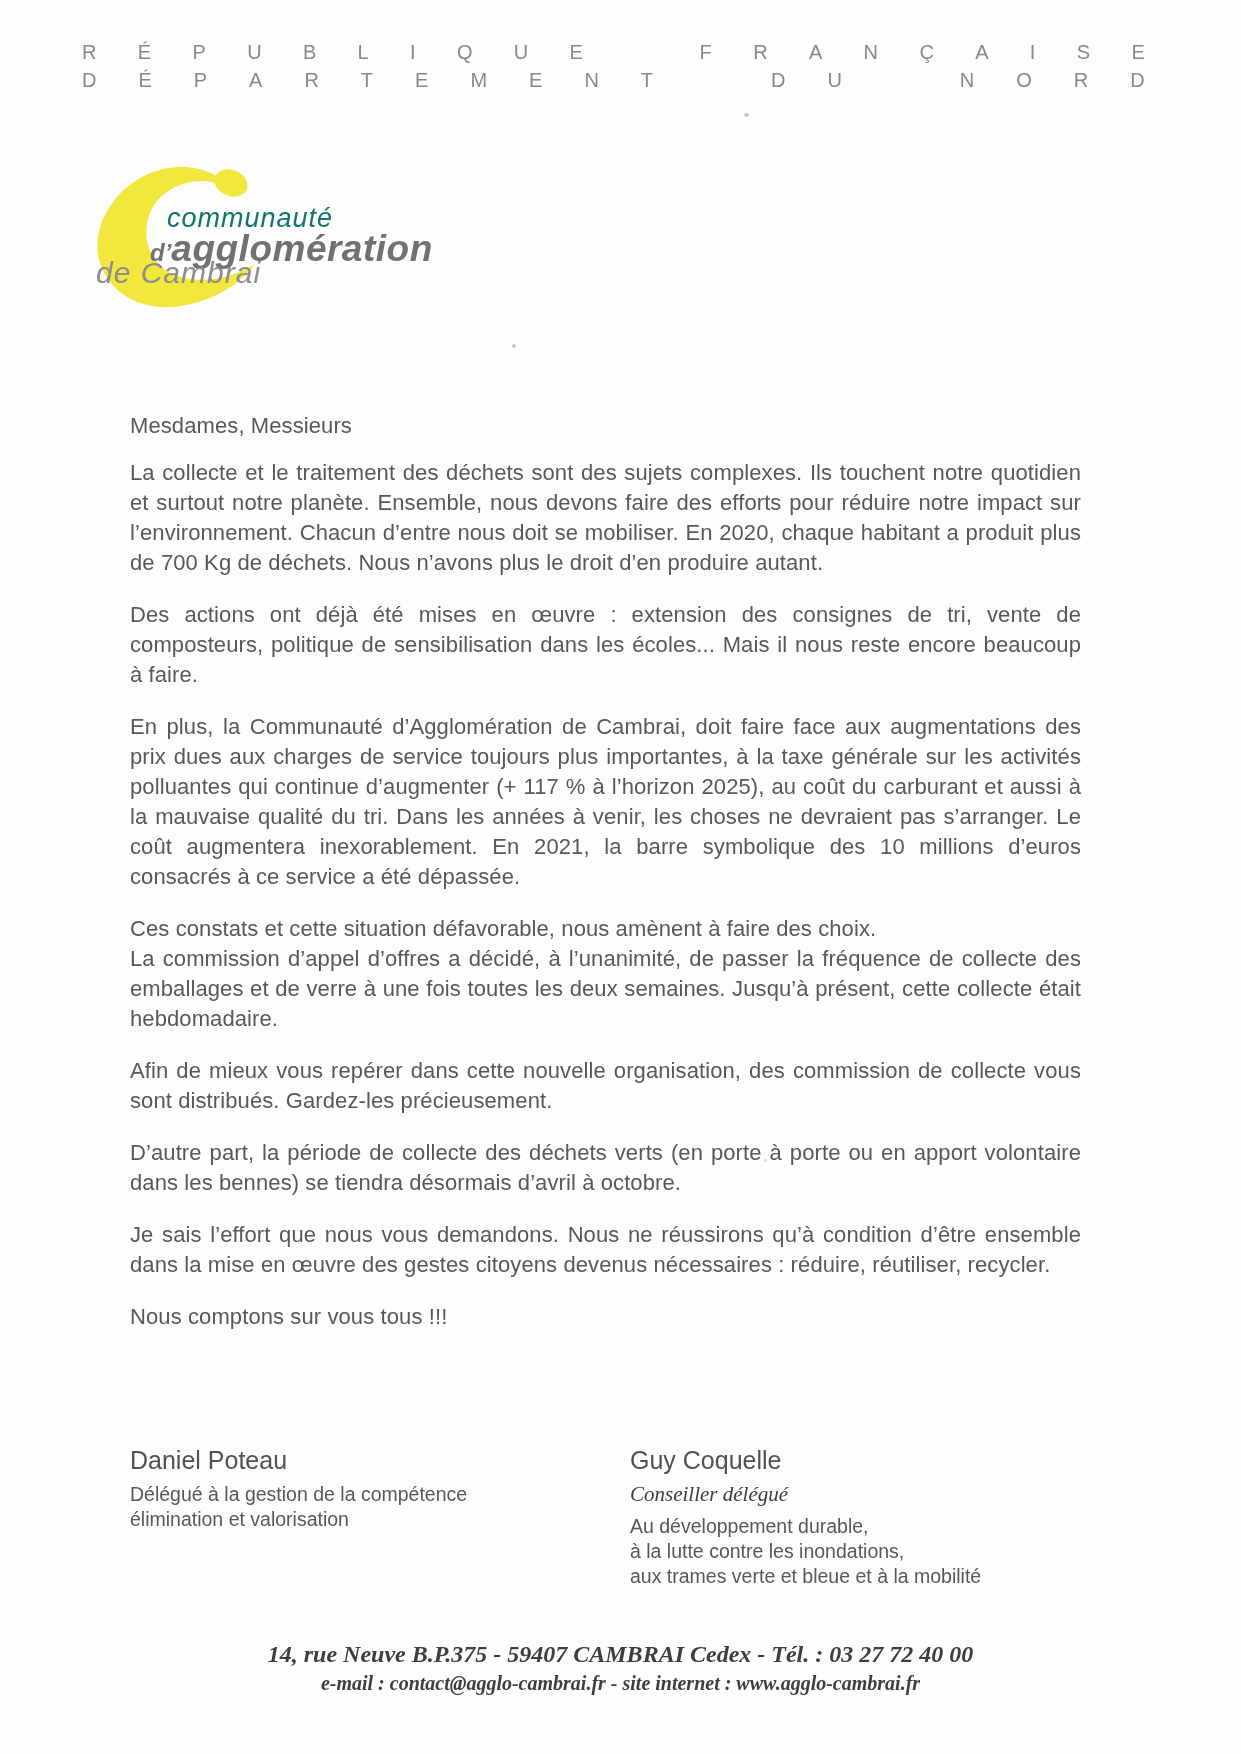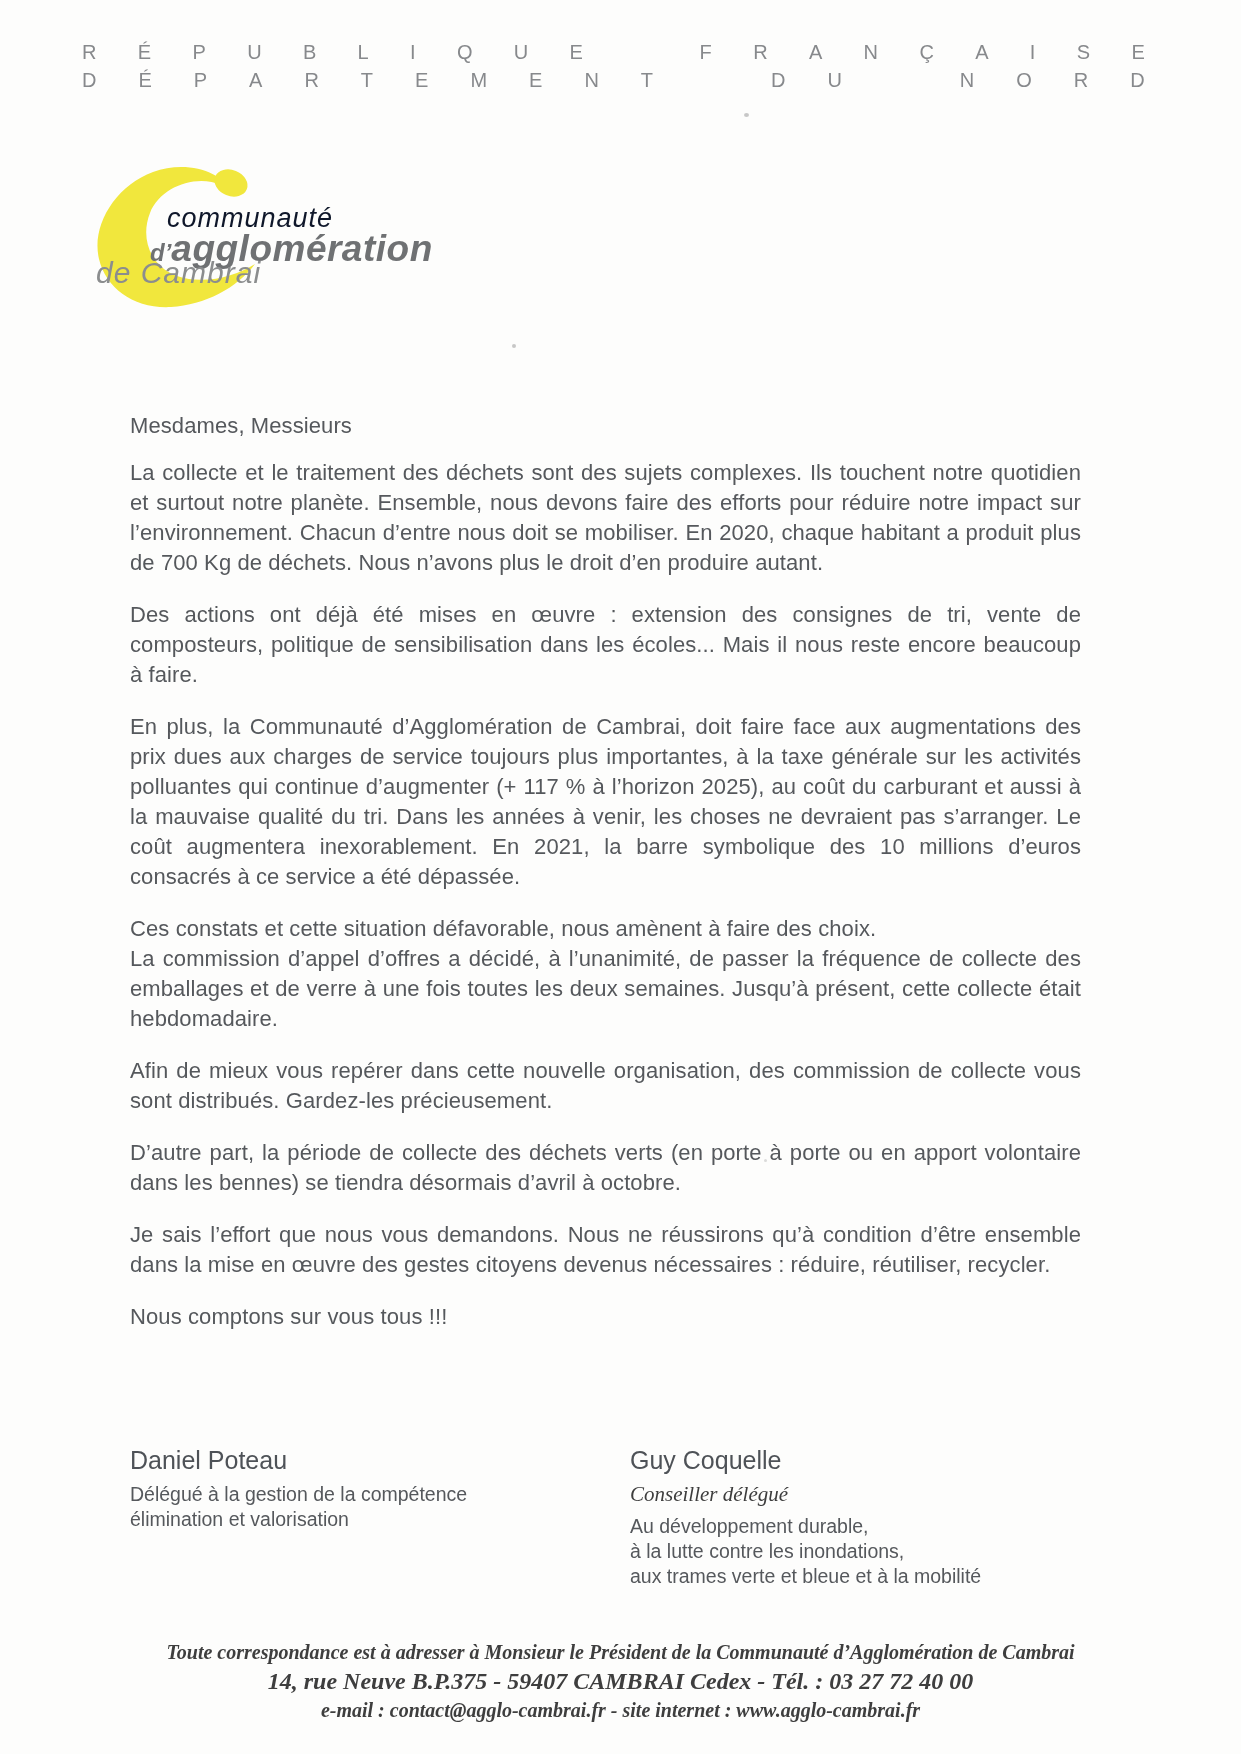--- a/index.html
+++ b/index.html
@@ -26,21 +26,21 @@
     color: #87898c;
     margin-bottom: 7px;
   }
   .caps-line span { display: inline-block; }
   .caps-line .word-gap { width: 34px; }
 
   
   .logo { position: absolute; left: 0; top: 0; }
   .logo-c { position: absolute; left: 93px; top: 158px; }
   .logo-text { position: absolute; font-style: italic; white-space: nowrap; }
-  .logo-l1 { left: 167px; top: 203px; font-size: 27px; color: #0f172a; letter-spacing: 1px; }
+  .logo-l1 { left: 167px; top: 203px; font-size: 27px; color: #0f766e; letter-spacing: 1px; }
   .logo-l2 { left: 150px; top: 228px; color: #6f7173; }
   .logo-l2 .d-prefix { font-size: 24px; font-weight: bold; }
   .logo-l2 .agglo { font-size: 37px; font-weight: bold; letter-spacing: 0.5px; }
   .logo-l3 { left: 96px; top: 256px; font-size: 30px; color: #8b8d8e; letter-spacing: 1px; }
 
   
   .dateline {
     position: absolute; left: 708px; top: 317px;
     font-size: 23px; color: #55585c; letter-spacing: 0.3px;
   }
@@ -168,21 +168,20 @@
 
   <div class="sig sig-right">
     <div class="sig-name">Guy Coquelle</div>
     <div class="sig-role">Conseiller délégué</div>
     <div class="sig-line">Au développement durable,</div>
     <div class="sig-line">à la lutte contre les inondations,</div>
     <div class="sig-line">aux trames verte et bleue et à la mobilité</div>
   </div>
 
   <div class="footer">
-    <div class="f-line f1">Toute correspondance est à adresser à Monsieur le Président de la Communauté d’Agglomération de Cambrai</div>
     <div class="f-line f2">14, rue Neuve B.P.375 - 59407 CAMBRAI Cedex - Tél. : 03 27 72 40 00</div>
     <div class="f-line f3">e-mail : contact@agglo-cambrai.fr - site internet : www.agglo-cambrai.fr</div>
   </div>
 
   <div class="speck speck1"></div>
   <div class="speck speck2"></div>
   <div class="speck speck3"></div>
 
 </div>
 

